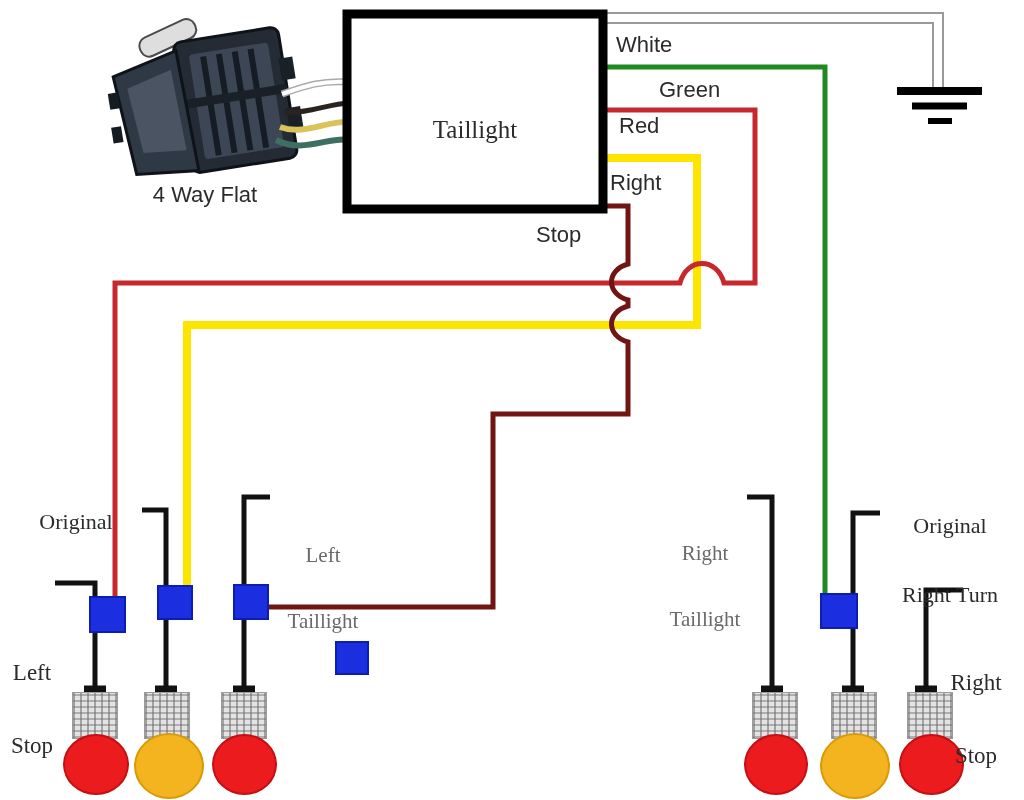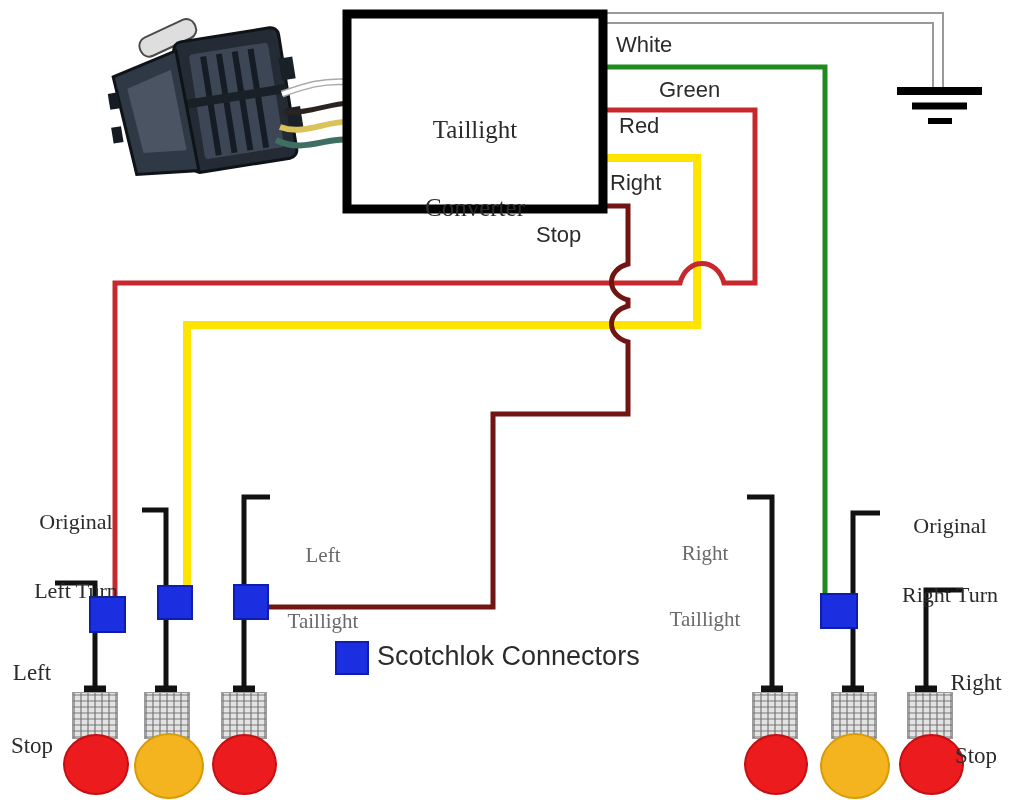--- a/index.html
+++ b/index.html
@@ -97,33 +97,32 @@
       <rect x="234" y="585" width="34" height="34" fill="#1b2fe0"></rect>
       <rect x="821" y="594" width="36" height="34" fill="#1b2fe0"></rect>
       <rect x="336" y="642" width="32" height="32" fill="#1b2fe0"></rect>
     </g>
 
     <rect x="347" y="14" width="256" height="195" fill="#ffffff" stroke="#000000" stroke-width="9"></rect>
   </svg>
 
   <div class="lbl boxlbl" style="left:347px;top:64px;width:256px;">
     <span class="ln">Taillight</span>
-    <span class="ln">Converter</span>
   </div>
 
+  <div class="lbl big center" style="left:130px;top:183px;width:150px;">4 Way Flat</div>
 
   <div class="lbl big" style="left:616px;top:33px;">White</div>
   <div class="lbl big" style="left:615px;top:78px;margin-left:44px;">Green</div>
   <div class="lbl big" style="left:619px;top:114px;">Red</div>
   <div class="lbl big" style="left:610px;top:171px;">Right</div>
   <div class="lbl big" style="left:536px;top:223px;">Stop</div>
 
   <div class="lbl big center" style="left:10px;top:464px;width:132px;">
     <span class="ln">Original</span>
-    <span class="ln">Left Turn</span>
   </div>
   <div class="lbl small center" style="left:278px;top:500px;width:90px;">
     <span class="ln">Left</span>
     <span class="ln">Taillight</span>
   </div>
   <div class="lbl mid center" style="left:0px;top:613px;width:64px;">
     <span class="ln">Left</span>
     <span class="ln">Stop</span>
   </div>
   <div class="lbl small center" style="left:660px;top:498px;width:90px;">
@@ -132,21 +131,20 @@
   </div>
   <div class="lbl big center" style="left:874px;top:468px;width:152px;">
     <span class="ln">Original</span>
     <span class="ln">Right Turn</span>
   </div>
   <div class="lbl mid center" style="left:940px;top:623px;width:72px;">
     <span class="ln">Right</span>
     <span class="ln">Stop</span>
   </div>
 
-  <div class="lbl" style="left:377px;top:642px;font-size:27px;">Scotchlok Connectors</div>
 
   <div class="socket" style="left:72px;top:692px;"></div>
   <div class="socket" style="left:144px;top:692px;"></div>
   <div class="socket" style="left:221px;top:692px;"></div>
   <div class="socket" style="left:752px;top:692px;"></div>
   <div class="socket" style="left:831px;top:692px;"></div>
   <div class="socket" style="left:907px;top:692px;"></div>
 
   <div class="dome red-rim" style="left: 63px; top: 734px; width: 62px; height: 57px; background-color: rgb(236, 27, 30);"></div>
   <div class="dome amber-rim" style="left: 134px; top: 733px; width: 66px; height: 62px; background-color: rgb(243, 180, 31);"></div>

